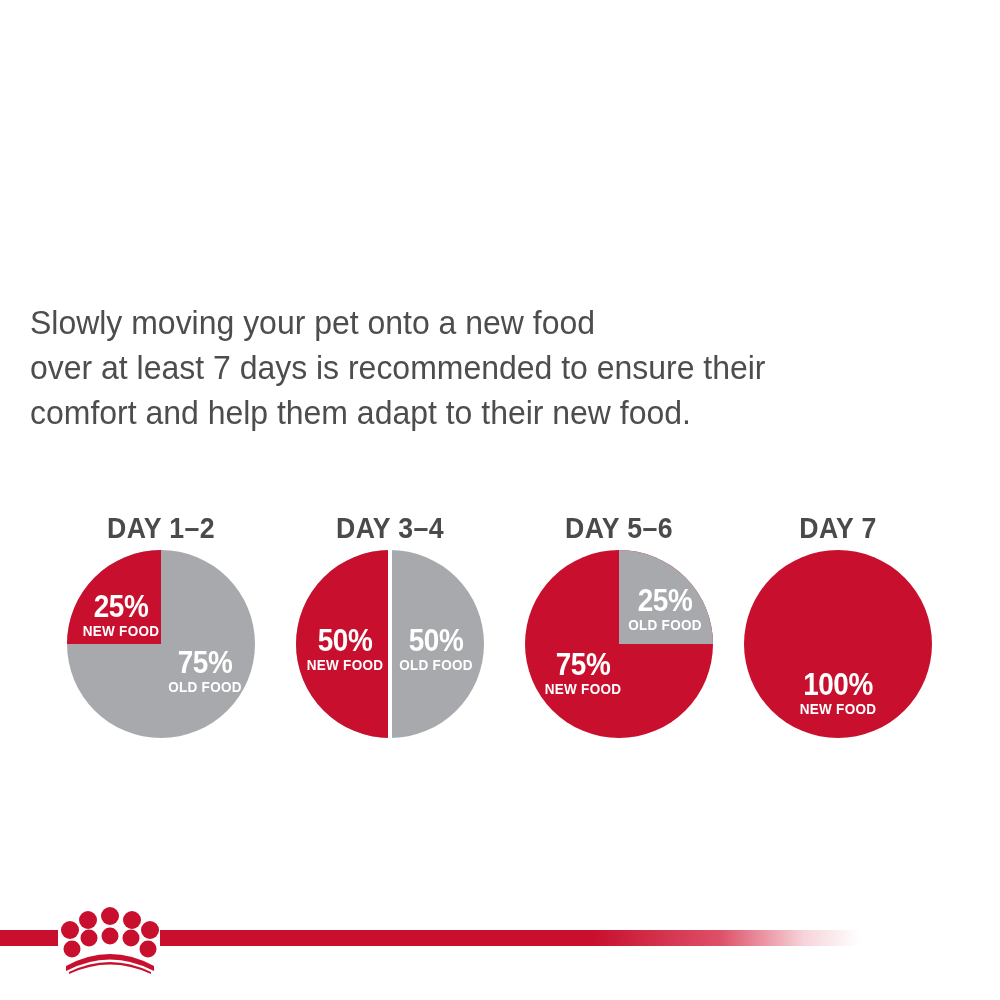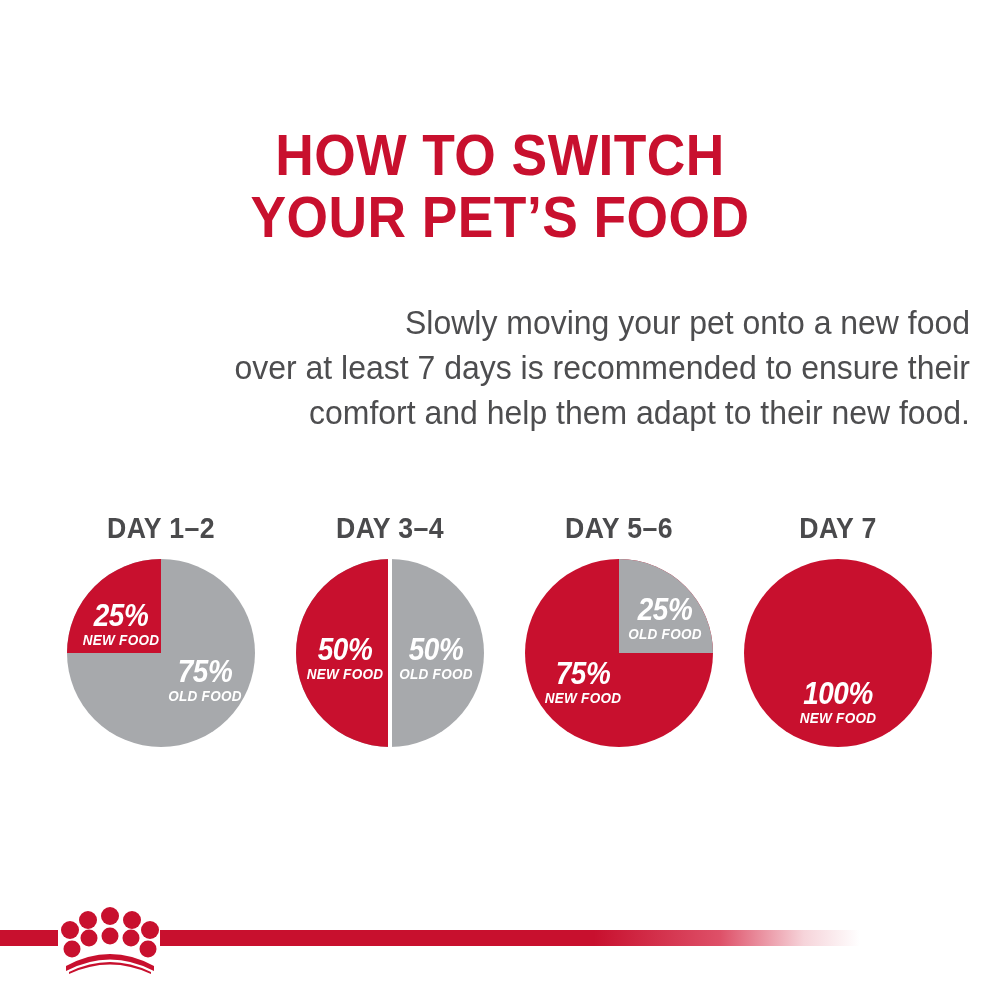--- a/index.html
+++ b/index.html
@@ -43,21 +43,21 @@
     transform-origin: center;
     white-space: nowrap;
   }
 
   
   .intro-block {
     position: absolute;
     top: 300px;
     left: 0;
     width: 1000px;
-    text-align: right;
+    text-align: left;
   }
   .intro-line {
     display: block;
     color: #4D4D4F;
     font-family: "Liberation Sans Narrow", "Liberation Sans", sans-serif;
     font-weight: 400;
     font-size: 34px;
     line-height: 45px;
     transform: scaleX(0.94);
     transform-origin: center;
@@ -95,25 +95,24 @@
     font-size: 29px;
     line-height: 30px;
     letter-spacing: 0.4px;
     transform: scaleX(0.92);
     transform-origin: center;
     white-space: nowrap;
   }
 
   .pie-wrap {
     position: absolute;
-    top: 54px;
+    top: 45px;
     left: 21px;
     width: 188px;
     height: 188px;
-    font-style: italic;
   }
   .pie-svg {
     display: block;
     width: 188px;
     height: 188px;
   }
 
   
   .slice-label {
     position: absolute;
@@ -186,24 +185,20 @@
     width: 108px;
     height: 72px;
   }
   .crown svg { display: block; width: 108px; height: 72px; }
 </style>
 </head>
 <body>
 
 <div class="page">
 
-  <div class="title-block">
-    <span class="title-line">HOW TO SWITCH</span>
-    <span class="title-line">YOUR PET’S FOOD</span>
-  </div>
 
   <div class="intro-block">
     <span class="intro-line">Slowly moving your pet onto a new food</span>
     <span class="intro-line">over at least 7 days is recommended to ensure their</span>
     <span class="intro-line">comfort and help them adapt to their new food.</span>
   </div>
 
   <div class="pies">
 
     <div class="pie-card c0">

